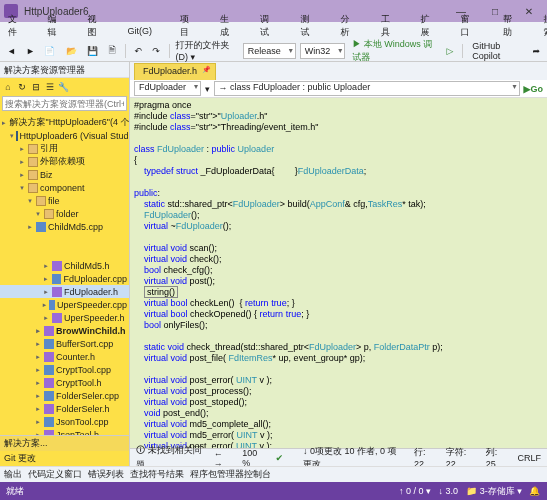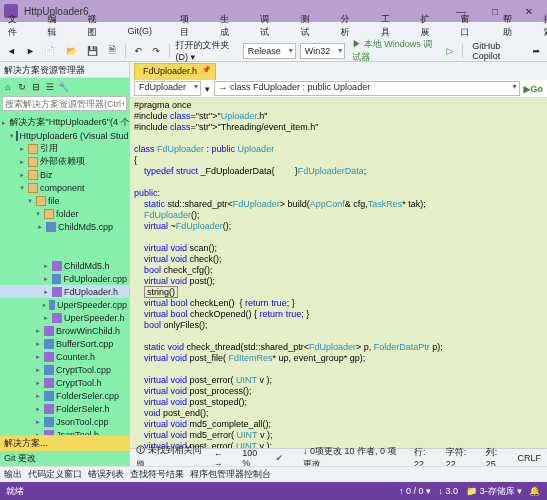--- a/index.html
+++ b/index.html
@@ -10,21 +10,21 @@
 .titlebar .winbtn{width:28px;height:18px;display:flex;align-items:center;justify-content:center;color:#333;font-size:10px}
 .menubar{height:18px;display:flex;align-items:center;padding:0 4px;gap:20px;background:#eef2f7}
 .menubar span{padding:1px 4px;font-size:9px}
 .toolbar{height:22px;display:flex;align-items:center;padding:0 4px;gap:4px;background:#eef2f7;border-bottom:1px solid #ccc}
 .tb-btn{padding:1px 3px;font-size:9px;display:flex;align-items:center;gap:2px}
 .tb-sep{width:1px;height:14px;background:#ccc;margin:0 2px}
 .tb-play{color:#388a34}
 .tb-drop{border:1px solid #bbb;padding:0 14px 0 4px;height:16px;background:#fff;font-size:9px;display:flex;align-items:center;position:relative}
 .tb-drop::after{content:"▾";position:absolute;right:2px;font-size:8px;color:#666}
 .main{flex:1;display:flex;overflow:hidden}
-.sidebar{width:130px;background:#86efac;border-right:1px solid #ccc;display:flex;flex-direction:column;overflow:hidden}
+.sidebar{width:130px;background:#fde047;border-right:1px solid #ccc;display:flex;flex-direction:column;overflow:hidden}
 .side-title{height:16px;padding:2px 4px;font-size:9px;background:#eef2f7;border-bottom:1px solid #ddd}
 .side-toolbar{height:18px;display:flex;align-items:center;padding:0 2px;gap:2px}
 .side-search{height:18px;padding:0 2px}
 .side-search input{width:100%;height:15px;font-size:9px;border:1px solid #bbb;padding:0 2px}
 .tree{flex:1;overflow:auto;font-size:9px;padding:2px 0}
 .tree-item{display:flex;align-items:center;padding:0 2px;height:13px;white-space:nowrap;gap:2px}
 .tree-item.sel{background:#c9def5}
 .tw{color:#666;width:8px;text-align:center;font-size:7px}
 .ti{width:10px;height:10px;display:inline-block}
 .i-sln{background:#7b4fa8}
@@ -152,21 +152,21 @@
         <div class="tree-item" style="padding-left: 26px;">
           <span class="tw">▾</span>
           <span class="ti i-fld"></span>
           <span>file</span>
         </div>
         <div class="tree-item" style="padding-left: 34px;">
           <span class="tw">▾</span>
           <span class="ti i-fld"></span>
           <span>folder</span>
         </div>
-        <div class="tree-item" style="padding-left: 36px;">
+        <div class="tree-item" style="padding-left: 26px;">
           <span class="tw">▸</span>
           <span class="ti i-cpp"></span>
           <span>ChildMd5.cpp</span>
         </div>
         <div class="tree-item" style="padding-left: 42px; margin-top: 26px;">
           <span class="tw">▸</span>
           <span class="ti i-h"></span>
           <span>ChildMd5.h</span>
         </div>
         <div class="tree-item" style="padding-left: 42px;">
@@ -182,21 +182,21 @@
         <div class="tree-item" style="padding-left: 42px;">
           <span class="tw">▸</span>
           <span class="ti i-cpp"></span>
           <span>UperSpeeder.cpp</span>
         </div>
         <div class="tree-item" style="padding-left: 42px;">
           <span class="tw">▸</span>
           <span class="ti i-h"></span>
           <span>UperSpeeder.h</span>
         </div>
-        <div class="tree-item" style="padding-left: 34px;">
+        <div class="tree-item" style="padding-left: 34px; font-weight: bold;">
           <span class="tw">▸</span>
           <span class="ti i-h"></span>
           <span>BrowWinChild.h</span>
         </div>
         <div class="tree-item" style="padding-left: 34px;">
           <span class="tw">▸</span>
           <span class="ti i-cpp"></span>
           <span>BufferSort.cpp</span>
         </div>
         <div class="tree-item" style="padding-left: 34px;">

